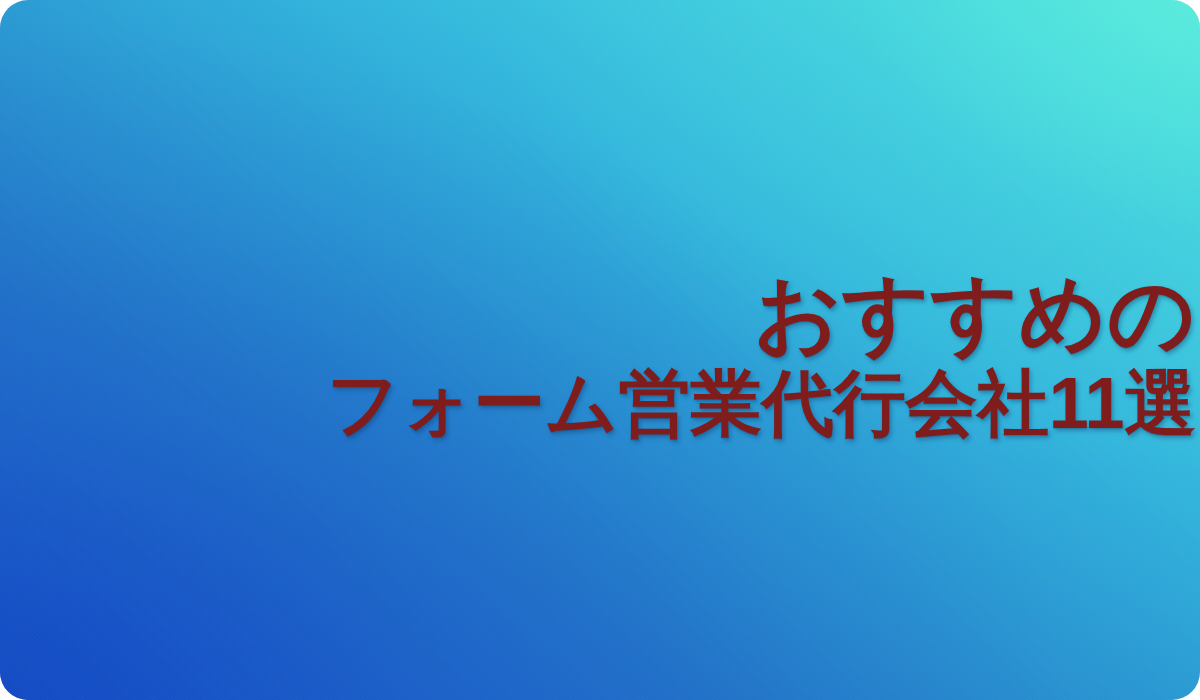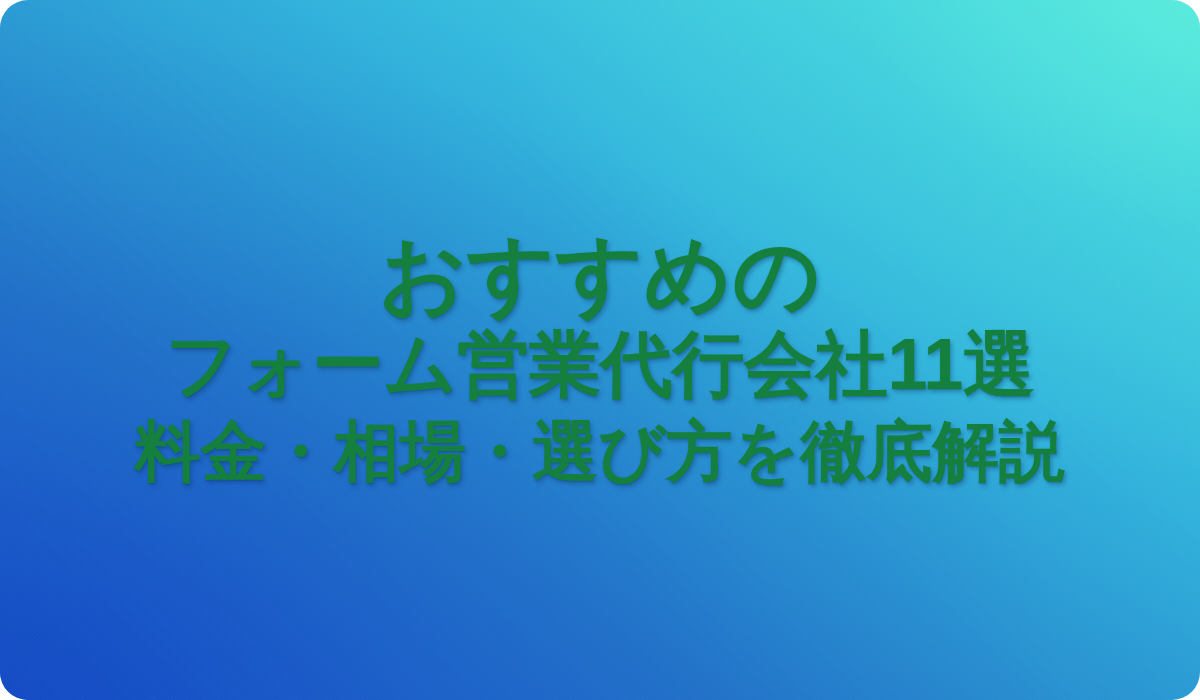--- a/index.html
+++ b/index.html
@@ -72,22 +72,22 @@
         rgba(0,0,0,0.00) 1px,
         rgba(0,0,0,0.00) 3px);
     pointer-events: none;
   }
 
   
   .hero-text {
     position: relative;
     z-index: 2;
     width: 100%;
-    text-align: center;
-    color: #15803d;
+    text-align: right;
+    color: #7f1d1d;
     padding: 0 4px;
     box-sizing: border-box;
     transform: translateY(8px);
   }
 
   .title-line {
     display: block;
     font-weight: 700;
     line-height: 1.12;
     letter-spacing: 0.005em;
@@ -130,18 +130,15 @@
   <div class="banner-bg-overlay-b"></div>
   <div class="banner-noise"></div>
 
   <div class="hero-text">
 
     <h1 class="title-block" style="margin:0;">
       <span class="title-line title-line-1">おすすめの</span>
       <span class="title-line title-line-2">フォーム営業代行会社11選</span>
     </h1>
 
-    <p class="subtitle-block" style="margin:0;">
-      <span class="subtitle-line">料金・相場・選び方を徹底解説</span>
-    </p>
 
   </div>
 </div>
 
 </body></html>

